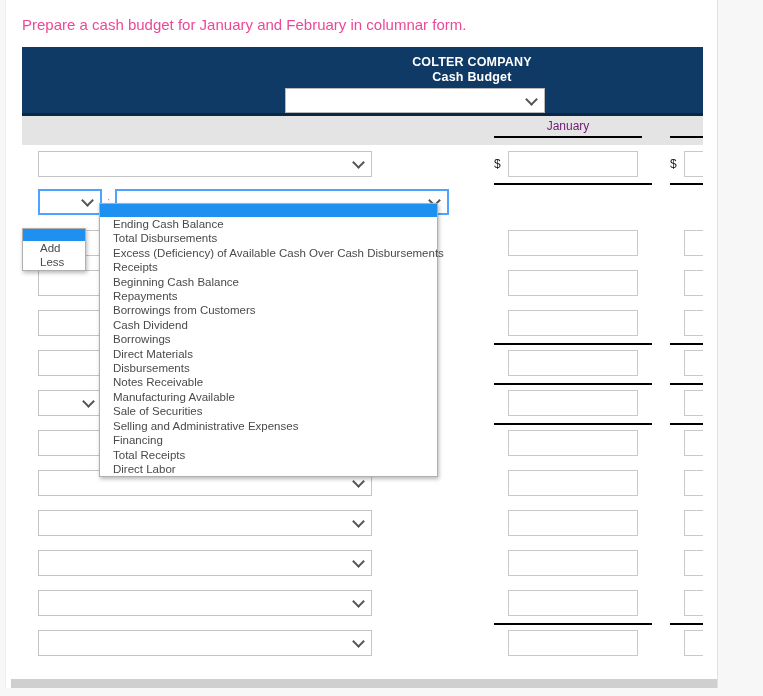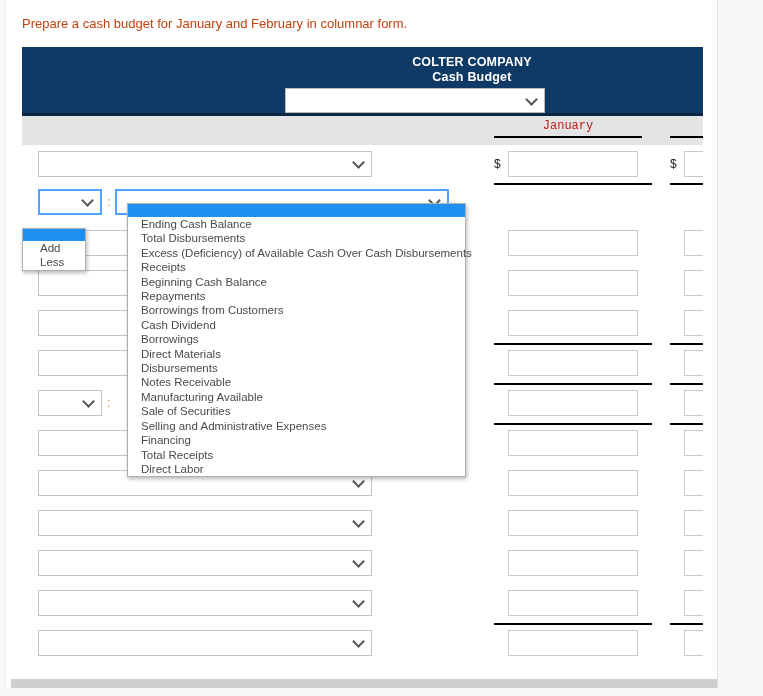--- a/index.html
+++ b/index.html
@@ -21,22 +21,22 @@
     left: 5px; top: 0px;
     width: 713px; height: 688px;
     background: #ffffff;
     border-right: 1px solid #e0e0e0;
     border-left: 1px solid #eeeeee;
     overflow: hidden;
   }
   .prompt {
     position: absolute;
     left: 16px; top: 16px;
-    font-size: 13px;
-    color: #c2410c;
+    font-size: 15px;
+    color: #ec4899;
     white-space: nowrap;
   }
 
   
   .sheet {
     position: absolute;
     left: 16px; top: 47px;
     width: 681px;
     overflow: hidden;
   }
@@ -72,24 +72,23 @@
     position: relative;
     height: 29px;
     background: #e4e4e4;
   }
   .colhead-cell {
     position: absolute;
     top: 3px;
     width: 148px;
     text-align: center;
     font-size: 12px;
-    color: #b91c1c;
+    color: #701a75;
     border-bottom: 2px solid #000;
     padding-bottom: 3px;
-    font-family: Liberation Mono, monospace;
   }
   .colhead-jan { left: 472px; }
   .colhead-feb { left: 648px; }
 
   .body { position: relative; background: #fff; }
 
   .row { position: relative; height: 40px; }
 
   
   .sel {
@@ -164,21 +163,20 @@
   }
   .menu-item.blank {
     background: #1e90ef;
     height: 13px;
   }
   .menu-small .menu-item { padding-left: 17px; }
 
   #menu-main {
     left: 93px; top: 203px;
     width: 339px;
-    margin-left: 28px;
   }
   #menu-addless {
     left: 16px; top: 228px;
     width: 64px;
   }
   #menu-addless .menu-item.blank { height: 12px; }
 
   
   .hscroll {
     position: absolute;

